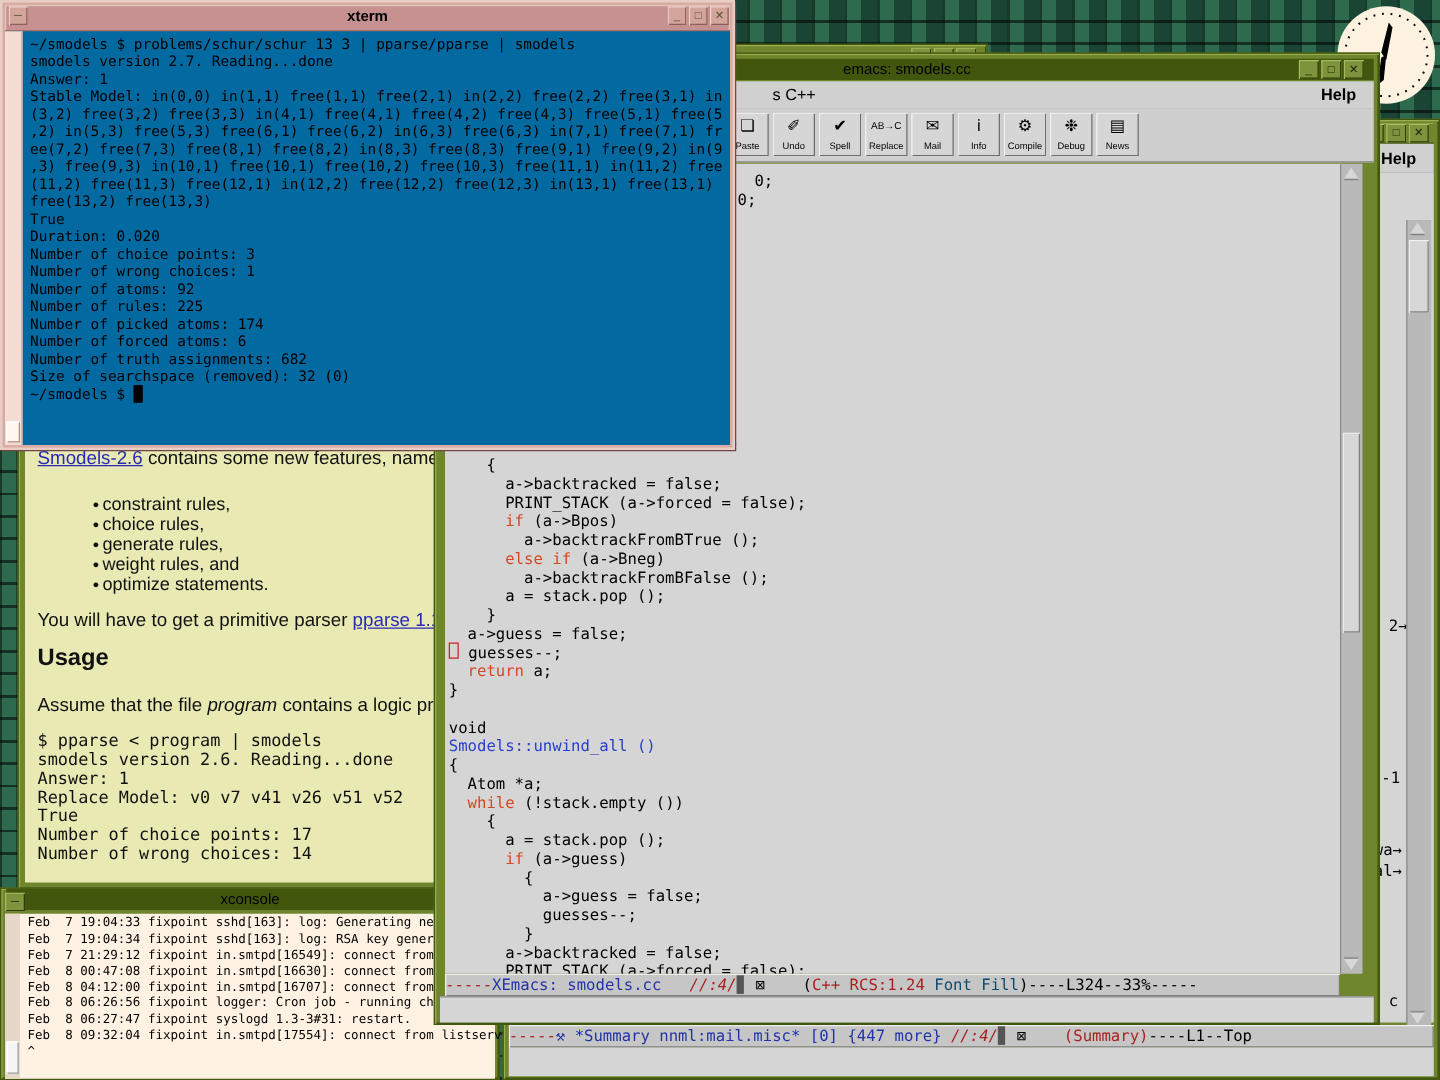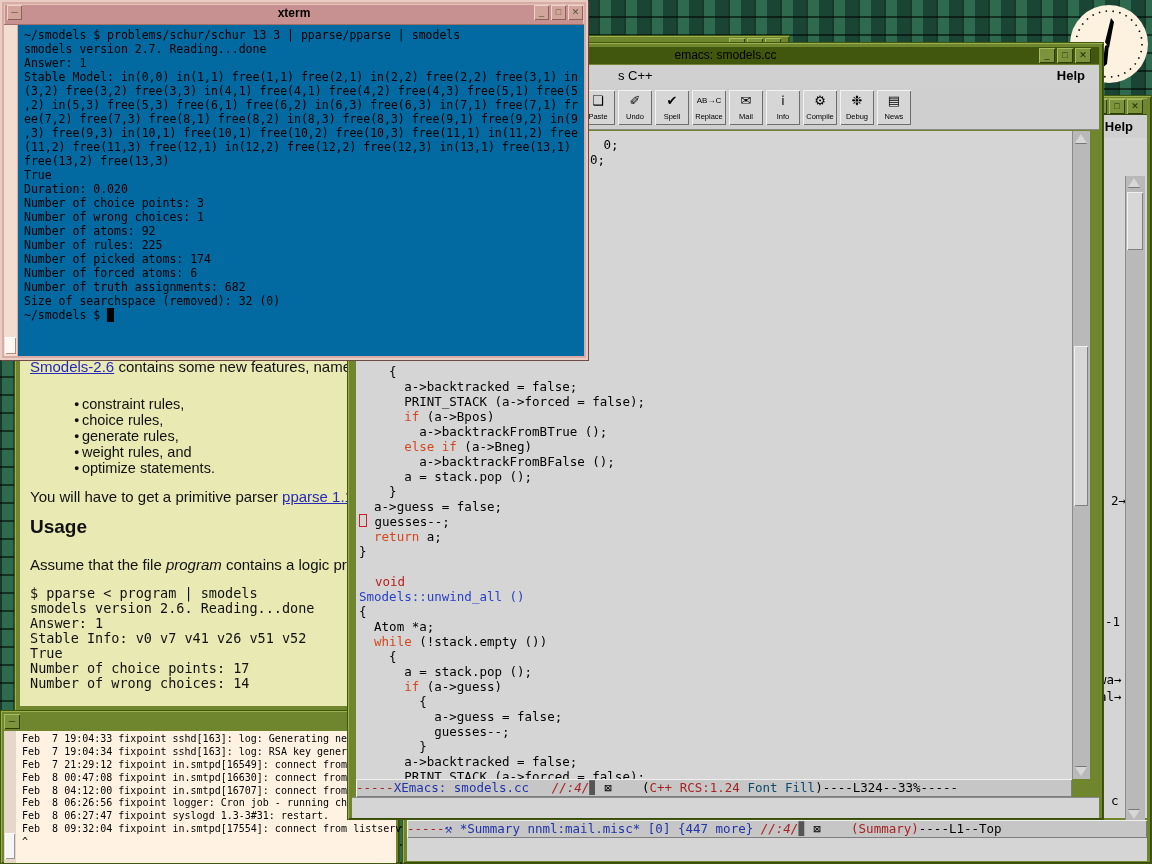--- a/index.html
+++ b/index.html
@@ -62,21 +62,21 @@
   #xconsole .sbar{position:absolute;left:0;top:0;bottom:0;width:12px;background:#e7d7c9;}
   #xconsole .sthumb{position:absolute;left:1px;bottom:4px;width:10px;height:26px;background:#f5f5f5;
         box-shadow:inset 1px 1px 0 #fff,inset -1px -1px 0 #999;}
   .menubar{position:absolute;background:#d0d0d0;border-bottom:1px solid #8a8a8a;
            font-size:13px;color:#000;}
   .modeline{position:absolute;height:18px;background:#c6c6c6;font-family:"DejaVu Sans Mono",monospace;
            font-size:12.5px;line-height:17px;white-space:pre;overflow:hidden;
            box-shadow:inset 1px 1px 0 #efefef,inset -1px -1px 0 #7e7e7e;}
   .red{color:#a82222;} .blue{color:#2233aa;} .grn{color:#0c4a6e;}
   .ital{font-style:italic;} .gblk{color:#555;}
-  .kw{color:#d4481f;} .ty{color:#b91c1c;margin-left:16px;} .fn{color:#2840c8;}
+  .kw{color:#d4481f;} .ty{color:#000000;} .fn{color:#2840c8;}
   .redbox{display:inline-block;width:6px;height:11px;border:1px solid #cc2020;vertical-align:-1px;}
   .sv{position:absolute;background:#b9b9b9;box-shadow:inset 1px 0 0 #8a8a8a;}
   .sthumb2{position:absolute;left:2px;right:2px;background:#d7d7d7;
            box-shadow:inset 1px 1px 0 #f0f0f0,inset -1px -1px 0 #808080;}
   .arr{position:absolute;left:3px;width:0;height:0;border-left:6px solid transparent;border-right:6px solid transparent;}
   .arr.up{border-bottom:9px solid #d7d7d7;filter:drop-shadow(0 1px 0 #777);}
   .arr.dn{border-top:9px solid #d7d7d7;filter:drop-shadow(0 -1px 0 #777);}
   
   #emacs{left:347px;top:42px;width:757px;height:778px;z-index:50;}
   #emacs .gtitle{top:4px;}
@@ -138,30 +138,31 @@
           <div class="bul">weight rules, and</div>
           <div class="bul">optimize statements.</div>
         </div>
       <div id="b-par1"><span>You will have to get a primitive parser </span><a class="blink">pparse 1.14</a></div>
       <div id="b-usage">Usage</div>
       <div id="b-par2"><span>Assume that the file </span><em>program</em><span> contains a logic prog</span></div>
       <div id="b-pre">
           <div class="tline">$ pparse &lt; program | smodels</div>
           <div class="tline">smodels version 2.6. Reading...done</div>
           <div class="tline">Answer: 1</div>
-          <div class="tline">Stable Info: v0 v7 v41 v26 v51 v52</div>
+          <div class="tline">Replace Model: v0 v7 v41 v26 v51 v52</div>
           <div class="tline">True</div>
           <div class="tline">Number of choice points: 17</div>
           <div class="tline">Number of wrong choices: 14</div>
         </div>
     </div>
   </div>
 </div>
 
 <div id="xconsole" class="win gframe">
+  <div class="gtitle">xconsole</div>
   <div class="wbtn" style="position:absolute;left:3px;top:3px;">─</div>
   <div class="body">
     <div class="sbar">
         <div class="sthumb"></div>
       </div>
     <pre class="term"><div class="tline">Feb  7 19:04:33 fixpoint sshd[163]: log: Generating new</div><div class="tline">Feb  7 19:04:34 fixpoint sshd[163]: log: RSA key genera</div><div class="tline">Feb  7 21:29:12 fixpoint in.smtpd[16549]: connect from</div><div class="tline">Feb  8 00:47:08 fixpoint in.smtpd[16630]: connect from</div><div class="tline">Feb  8 04:12:00 fixpoint in.smtpd[16707]: connect from</div><div class="tline">Feb  8 06:26:56 fixpoint logger: Cron job - running che</div><div class="tline">Feb  8 06:27:47 fixpoint syslogd 1.3-3#31: restart.</div><div class="tline">Feb  8 09:32:04 fixpoint in.smtpd[17554]: connect from listserv</div><div class="tline">^</div></pre>
   </div>
 </div>
 
 <div id="gnus" class="win gframe">

